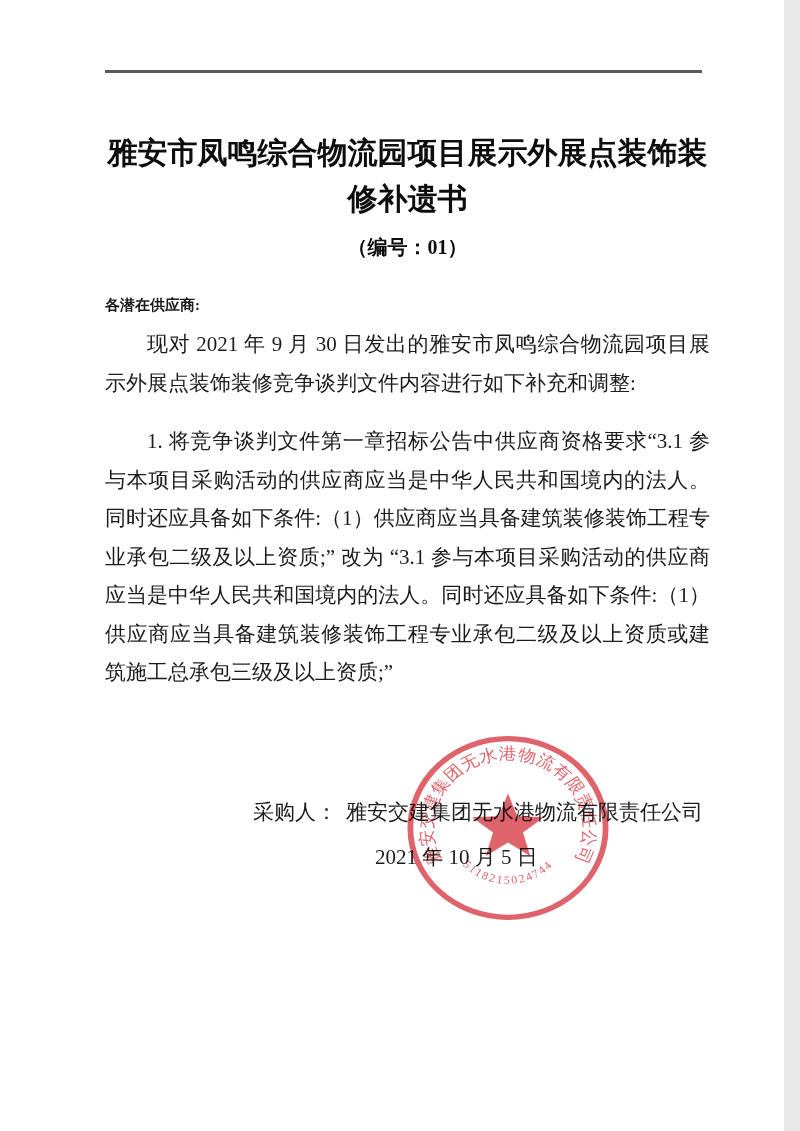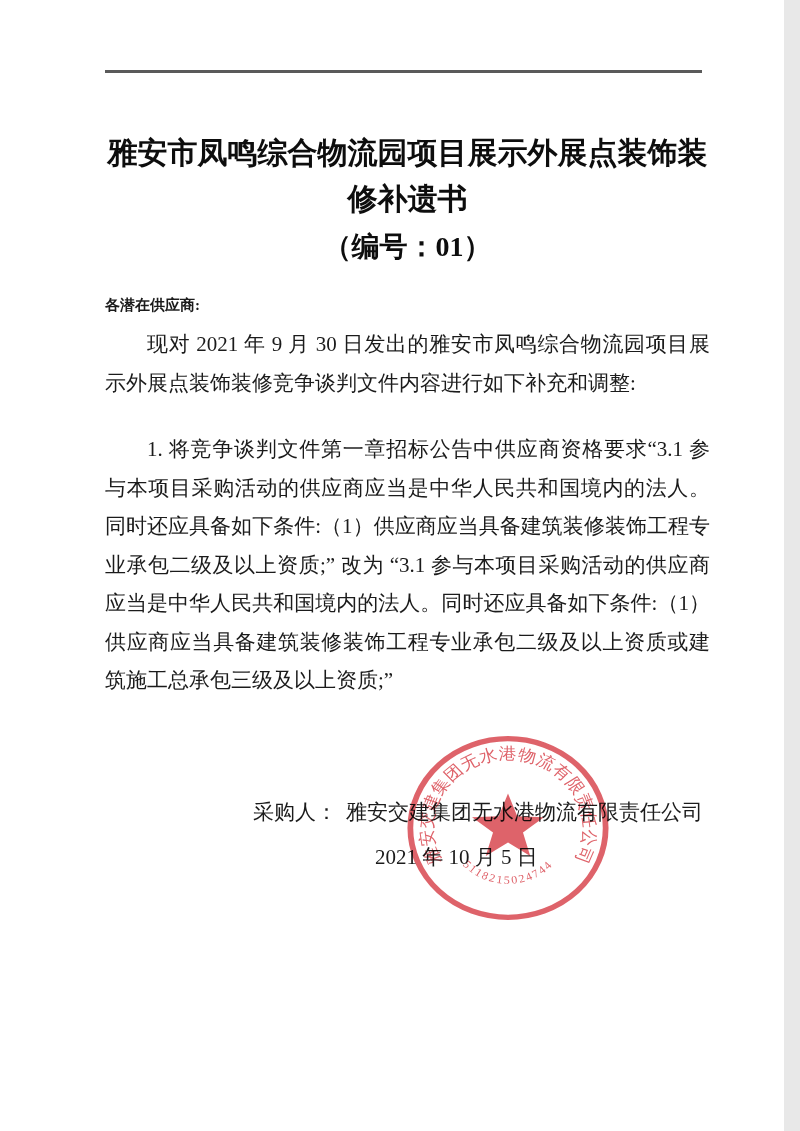--- a/index.html
+++ b/index.html
@@ -36,21 +36,21 @@
     font-size: 30px;
     line-height: 46px;
     font-weight: 700;
     text-align: center;
     letter-spacing: 0;
     color: #0d0d0d;
   }
 
   .doc-number {
     margin-top: 4px;
-    font-size: 28px;
+    font-size: 20px;
     line-height: 42px;
     font-weight: 700;
     text-align: center;
     color: #0d0d0d;
   }
 
   .salutation {
     margin-top: 18px;
     font-size: 15px;
     line-height: 39px;
@@ -59,21 +59,21 @@
 
   .body-para {
     font-size: 21px;
     line-height: 38.5px;
     text-indent: 2em;
     text-align: justify;
     text-justify: inter-ideograph;
     word-break: normal;
   }
   .body-para.intro { margin-top: 0; }
-  .body-para.amendment { margin-top: 28px; }
+  .body-para.amendment { margin-top: 20px; }
 
   .signature {
     position: absolute;
     left: 105px;
     top: 790px;
     width: 605px;
     font-size: 21px;
     line-height: 45px;
   }
   .purchaser-line { padding-left: 148px; }

